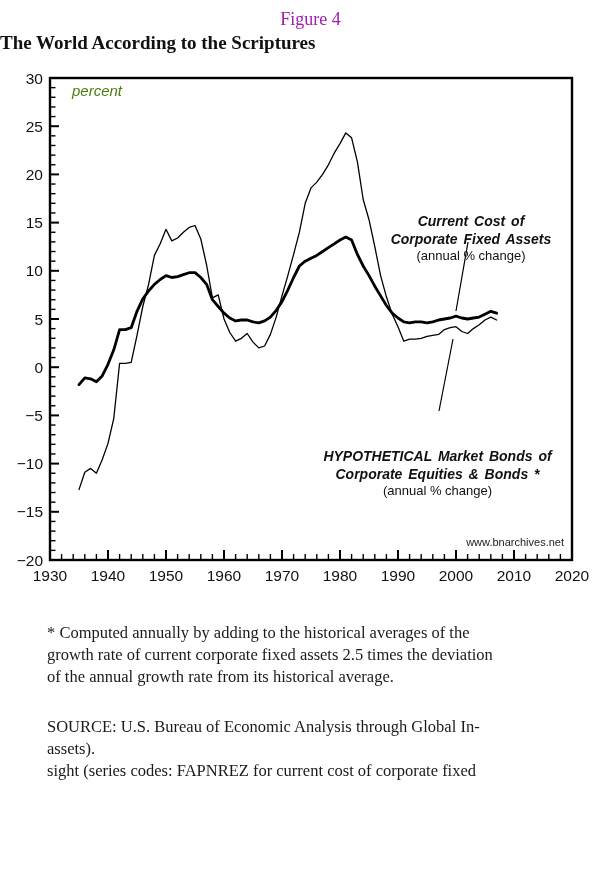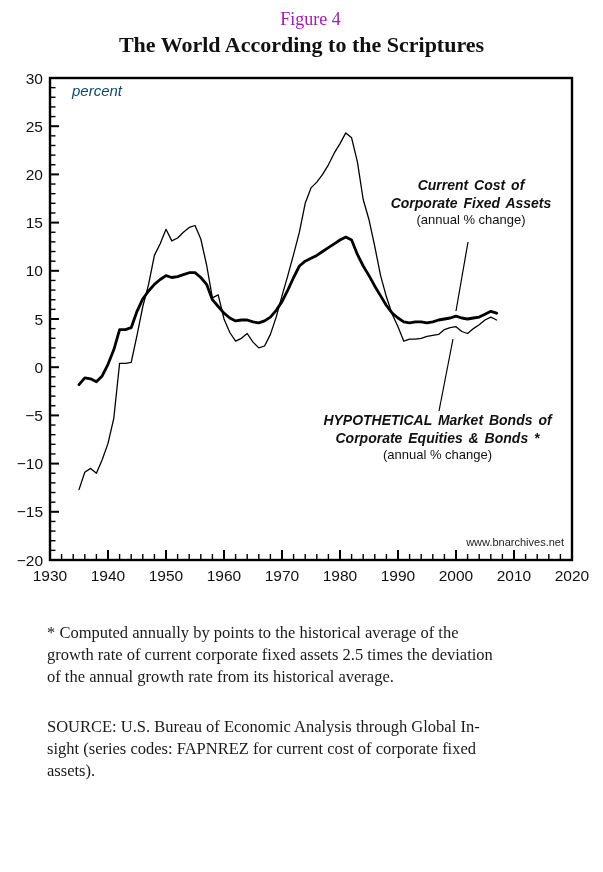--- a/index.html
+++ b/index.html
@@ -1,24 +1,24 @@
 <!DOCTYPE html>
 <html><head>
 <meta charset="utf-8">
 <style>
   html,body{margin:0;padding:0;background:#fff;}
   .page{position:relative;width:603px;height:872px;background:#fff;color:#1a1a1a;overflow:hidden;}
   .title-line1{position:absolute;top:9px;left:0;width:603px;text-align:center;
     font-family:"Liberation Serif",serif;font-size:18px;color:#a21caf;padding-left:9px;}
-  .title-line2{position:absolute;top:32px;left:0;width:603px;text-align:center;
-    font-family:"Liberation Serif",serif;font-size:22px;font-weight:bold;color:#111;}
+  .title-line2{position:absolute;top:32px;left:0;width:603px;
+    font-family:"Liberation Serif",serif;font-size:19px;font-weight:bold;color:#111;}
   #chart-svg{position:absolute;left:0;top:0;}
   .unit-label{position:absolute;left:72px;top:82px;font-family:"Liberation Sans",sans-serif;
-    font-style:italic;font-size:15px;color:#0c4a6e;}
-  .legend{position:absolute;text-align:center;font-family:"Liberation Sans",sans-serif;color:#111;}
+    font-style:italic;font-size:15px;color:#4d7c0f;}
+  .legend{position:absolute;text-align:center;font-family:"Liberation Sans",sans-serif;color:#111;margin-top:36px;}
   .legend .lb{font-weight:bold;font-style:italic;font-size:14px;line-height:17.5px;word-spacing:2px;}
   .legend .ls{font-size:13px;line-height:16px;}
   .legend-1{left:360px;top:177px;width:222px;}
   .legend-2{left:320px;top:412px;width:235px;}
   .watermark{position:absolute;left:400px;top:536px;width:164px;text-align:right;
     font-family:"Liberation Sans",sans-serif;font-size:11px;color:#222;}
   #footnotes{position:absolute;left:47px;top:622px;width:522px;
     font-family:"Liberation Serif",serif;font-size:16.5px;color:#1a1a1a;}
   .fn-para{margin:0 0 28px 0;}
   .fn-line{line-height:22px;white-space:nowrap;}
@@ -168,24 +168,24 @@
   <div class="legend legend-2">
     <div class="lb">HYPOTHETICAL Market Bonds of</div>
     <div class="lb">Corporate Equities &amp; Bonds *</div>
     <div class="ls">(annual % change)</div>
   </div>
 
   <div class="watermark">www.bnarchives.net</div>
 
   <div id="footnotes">
       <div class="fn-para">
-        <div class="fn-line">* Computed annually by points to the historical average of the</div>
+        <div class="fn-line">* Computed annually by adding to the historical averages of the</div>
         <div class="fn-line">growth rate of current corporate fixed assets 2.5 times the deviation</div>
         <div class="fn-line">of the annual growth rate from its historical average.</div>
       </div>
       <div class="fn-para">
         <div class="fn-line">SOURCE: U.S. Bureau of Economic Analysis through Global In-</div>
+        <div class="fn-line">assets).</div>
         <div class="fn-line">sight (series codes: FAPNREZ for current cost of corporate fixed</div>
-        <div class="fn-line">assets).</div>
       </div>
     </div>
 
 </div>
 
 </body></html>

